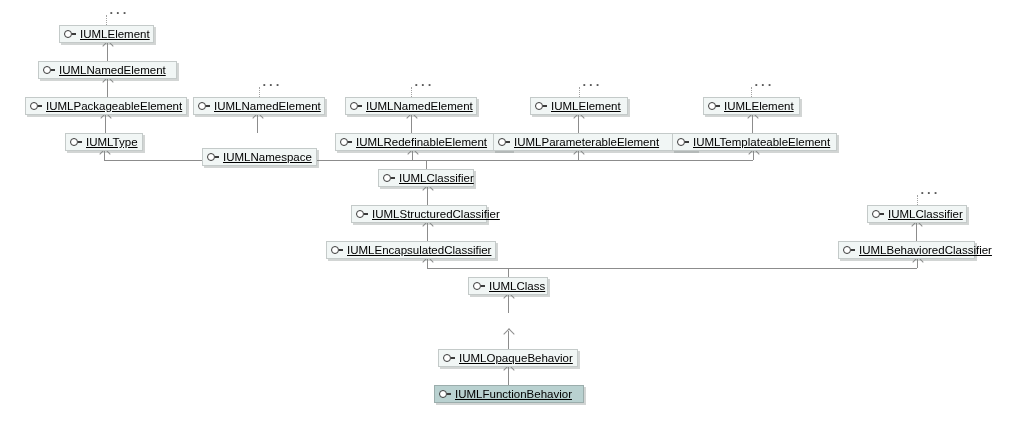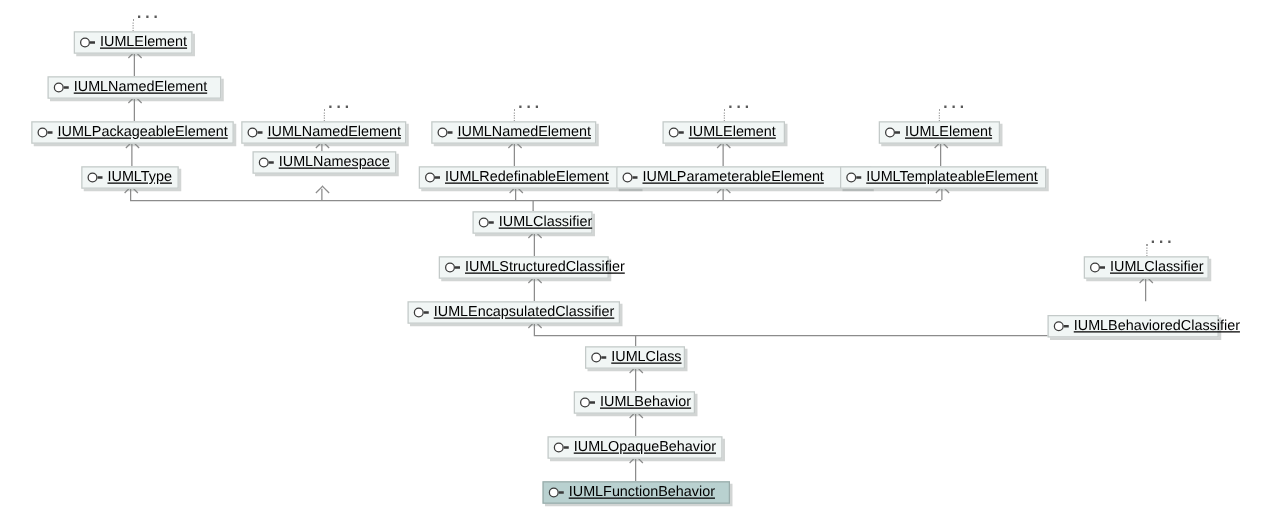--- a/index.html
+++ b/index.html
@@ -185,21 +185,21 @@
       </span>
       <span class="label">IUMLElement</span>
     </div>
   <div class="node" style="left:65px;top:133px;width:78px">
       <span class="lollipop">
         <i class="circ"></i>
         <i class="stick"></i>
       </span>
       <span class="label">IUMLType</span>
     </div>
-  <div class="node" style="left:202px;top:121px;width:115px">
+  <div class="node" style="left:202px;top:148px;width:115px">
       <span class="lollipop">
         <i class="circ"></i>
         <i class="stick"></i>
       </span>
       <span class="label">IUMLNamespace</span>
     </div>
   <div class="node" style="left:335px;top:133px;width:177px">
       <span class="lollipop">
         <i class="circ"></i>
         <i class="stick"></i>
@@ -241,41 +241,34 @@
       </span>
       <span class="label">IUMLClassifier</span>
     </div>
   <div class="node" style="left:326px;top:241px;width:170px">
       <span class="lollipop">
         <i class="circ"></i>
         <i class="stick"></i>
       </span>
       <span class="label">IUMLEncapsulatedClassifier</span>
     </div>
-  <div class="node" style="left:838px;top:252px;width:137px">
+  <div class="node" style="left:838px;top:241px;width:137px">
       <span class="lollipop">
         <i class="circ"></i>
         <i class="stick"></i>
       </span>
       <span class="label">IUMLBehavioredClassifier</span>
     </div>
   <div class="node" style="left:468px;top:277px;width:80px">
       <span class="lollipop">
         <i class="circ"></i>
         <i class="stick"></i>
       </span>
       <span class="label">IUMLClass</span>
     </div>
-  <div class="node" style="left:459px;top:313px;width:97px">
-      <span class="lollipop">
-        <i class="circ"></i>
-        <i class="stick"></i>
-      </span>
-      <span class="label">IUMLBehavior</span>
-    </div>
   <div class="node selected" style="left:434px;top:385px;width:150px">
       <span class="lollipop">
         <i class="circ"></i>
         <i class="stick"></i>
       </span>
       <span class="label">IUMLFunctionBehavior</span>
     </div>
   <div class="node" style="left:438px;top:349px;width:140px">
       <span class="lollipop">
         <i class="circ"></i>

